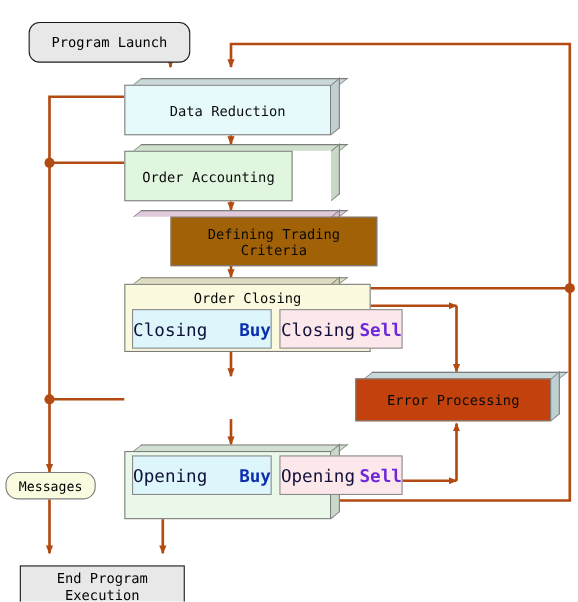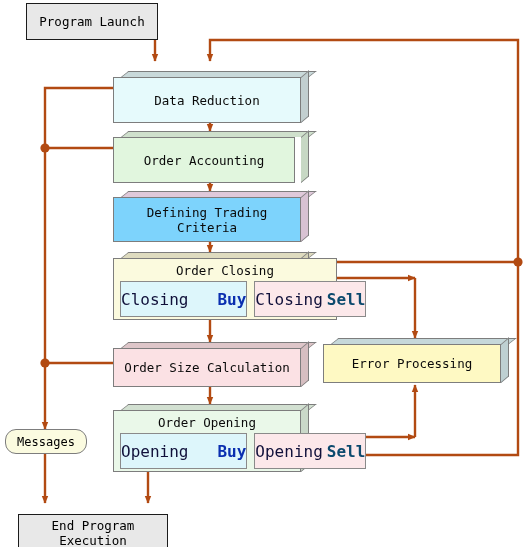--- a/index.html
+++ b/index.html
@@ -94,21 +94,21 @@
     border:1.5px solid #8a8a8a;
     height:36px;
     display:flex;align-items:center;justify-content:center;
     font-size:16px;
     white-space:nowrap;
   }
   .cell.buy{background:#ddf6fb;color:#10103a;}
   .cell.sell{background:#fce8ea;color:#10103a;}
   .kw{font-weight:bold;padding-left:4px;}
   .kw.buy{color:#0a2fb0;margin-left:25px;}
-  .kw.sell{color:#0c4a6e;}
+  .kw.sell{color:#6d28d9;}
 </style>
 </head>
 <body>
 
 <div id="canvas">
 
   <svg id="wires" viewBox="0 0 525 547" width="525" height="547">
     <defs>
       <marker id="ah" markerWidth="9" markerHeight="9" refX="7.2" refY="3.6" orient="auto" markerUnits="userSpaceOnUse">
         <path d="M0,0.3 L8,3.6 L0,6.9 Z" fill="#b24a12"></path>
@@ -151,77 +151,71 @@
       <path d="M307,437 L415,437" marker-end="url(#ah)"></path>
     </g>
 
     <g fill="#b24a12">
       <circle cx="45" cy="148" r="4.6"></circle>
       <circle cx="45" cy="363" r="4.6"></circle>
       <circle cx="518" cy="262" r="4.6"></circle>
     </g>
   </svg>
 
-  <div class="flatbox dark" style="left:26px;top:3px;width:132px;height:37px;">
+  <div class="flatbox dark" style="left:26px;top:20px;width:147px;height:37px;border-radius:10px;">
     <span>Program Launch</span>
   </div>
 
   <div class="box3d" style="left:113px;top:71px;width:196px;height:52px;">
     <div class="top" style="width:188px;background:#c9d9da;"></div>
     <div class="side" style="left:188px;height:46px;background:#c2cfd0;"></div>
     <div class="face" style="width:188px;height:46px;background:#e6fafc;">Data Reduction</div>
   </div>
 
   <div class="box3d" style="left:113px;top:131px;width:196px;height:52px;">
     <div class="top" style="width:188px;background:#cfe0cc;"></div>
     <div class="side" style="left:188px;height:46px;background:#c7d8c4;"></div>
-    <div class="face" style="width:182px;height:46px;background:#e1f6de;">Order Accounting</div>
+    <div class="face" style="width:153px;height:46px;background:#e1f6de;">Order Accounting</div>
   </div>
 
   <div class="box3d" style="left:113px;top:191px;width:196px;height:51px;">
     <div class="top" style="width:188px;background:#dfc9da;"></div>
     <div class="side" style="left:188px;height:45px;background:#d8c2d3;"></div>
-    <div class="face" style="width:188px;height:45px;background:#7dd3fc;">Defining Trading Criteria</div>
+    <div class="face" style="width:188px;height:45px;background:#a16207;margin-left:42px;">Defining Trading Criteria</div>
   </div>
 
   <div class="box3d" style="left:113px;top:252px;width:196px;height:68px;">
     <div class="top" style="width:188px;background:#dedbbf;"></div>
     <div class="side" style="left:188px;height:62px;background:#d6d3b7;"></div>
     <div class="face stack" style="width:224px;height:62px;background:#fbfade;">
       <div class="grouptitle">Order Closing</div>
       <div class="cells">
         <div class="cell buy">
           <span>Closing</span>
           <span class="kw buy">Buy</span>
         </div>
         <div class="cell sell">
           <span>Closing</span>
           <span class="kw sell">Sell</span>
         </div>
       </div>
     </div>
   </div>
 
-  <div class="box3d" style="left:113px;top:342px;width:196px;height:45px;">
-    <div class="top" style="width:188px;background:#dec6c9;"></div>
-    <div class="side" style="left:188px;height:39px;background:#d6bec1;"></div>
-    <div class="face" style="width:188px;height:39px;background:#fbe1e4;">Order Size Calculation</div>
-  </div>
 
   <div class="box3d" style="left:323px;top:338px;width:186px;height:45px;">
     <div class="top" style="width:178px;background:#c6d8da;"></div>
     <div class="side" style="left:178px;height:39px;background:#bed0d2;"></div>
-    <div class="face" style="width:178px;height:39px;background:#fef9c3;">Error Processing</div>
+    <div class="face" style="width:178px;height:39px;background:#c2410c;">Error Processing</div>
   </div>
 
   <div class="box3d" style="left:113px;top:404px;width:196px;height:68px;">
     <div class="top" style="width:188px;background:#d2e0d1;"></div>
     <div class="side" style="left:188px;height:62px;background:#cad8c9;"></div>
     <div class="face stack" style="width:188px;height:62px;background:#eaf8e9;">
-      <div class="grouptitle">Order Opening</div>
       <div class="cells">
         <div class="cell buy">
           <span>Opening</span>
           <span class="kw buy">Buy</span>
         </div>
         <div class="cell sell">
           <span>Opening</span>
           <span class="kw sell">Sell</span>
         </div>
       </div>

